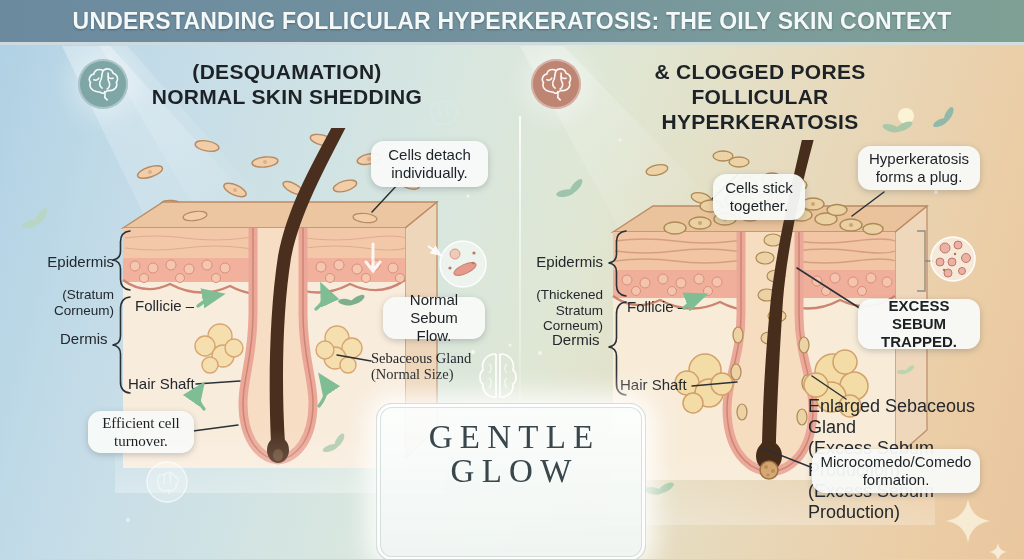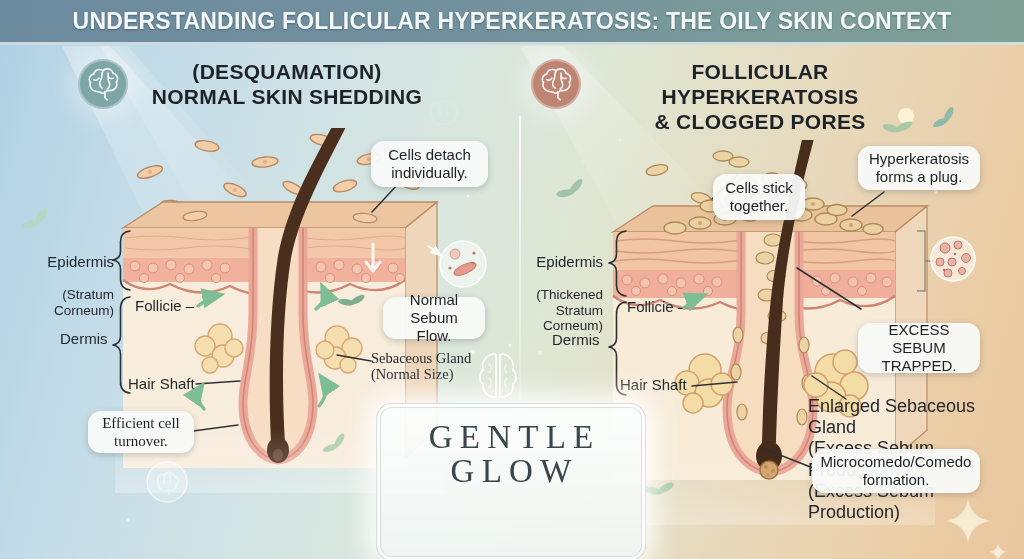--- a/index.html
+++ b/index.html
@@ -20,21 +20,21 @@
   .badge{width:50px;height:50px;border-radius:50%;z-index:3;
       box-shadow:0 0 26px 8px rgba(255,255,255,.38), inset 0 0 0 2px rgba(255,255,255,.35);
       display:flex;align-items:center;justify-content:center;}
   .panel-title{z-index:3;text-align:center;font-weight:bold;font-size:21px;line-height:1.18;
       color:#1d2227;letter-spacing:.3px;}
   .lbl{z-index:4;font-size:15px;line-height:1.12;color:#23282d;white-space:pre-line;}
   .lbl .sub{font-size:13.5px;}
   .callout{z-index:6;background:rgba(248,250,248,.95);border-radius:13px;
       box-shadow:0 2px 6px rgba(70,75,80,.28);display:flex;align-items:center;justify-content:center;
       text-align:center;font-size:15px;line-height:1.22;color:#1c2126;white-space:pre-line;padding:4px 8px;box-sizing:border-box;}
-  .callout.bold{font-weight:normal;margin-top:24px;}
+  .callout.bold{font-weight:bold;}
   #brand-box{left:376px;top:403px;width:268px;height:156px;z-index:7;border-radius:16px;
       background:linear-gradient(180deg,rgba(252,254,253,.96),rgba(240,246,244,.92));
       box-shadow:0 0 26px 9px rgba(255,255,255,.9), inset 0 0 0 3px rgba(255,255,255,.95), inset 0 0 0 4px rgba(188,204,199,.55);
       border:1px solid rgba(205,216,213,.8);text-align:center;}
   #brand-box .n{font-family:"Liberation Serif","DejaVu Serif",serif;font-size:33px;color:#39464b;
       letter-spacing:.22em;line-height:1.02;margin-left:.22em;}
   #brand-box .n1{margin-top:17px;}
   #brand-box .tag{margin-top:13px;font-size:14px;line-height:1.3;color:#2a3237;white-space:pre-line;}
   svg{display:block;}
   .skin{z-index:2;}
@@ -78,22 +78,22 @@
     <path d="M16 33 C10 32 7 27 9 22 C6 19 8 13 13 12 C14 7 20 5 24 8 C28 4 35 6 36 11 C41 12 43 18 40 22 C42 27 38 32 32 32 L29 32 C27 35 23 36 21 34 Z"></path>
     <path d="M24 8 C22 13 23 17 21 20 C19 23 20 27 23 29"></path>
     <path d="M30 11 C31 15 29 18 31 21 C33 24 32 28 29 30"></path>
     <path d="M13 19 C16 20 18 19 19 17"></path>
         <path d="M36 17 C33 18 31 17 30 15"></path>
     <path d="M26 33 C26 36 27 38 26 40 L29 43"></path>
   </g>
     </svg>
 </div>
 <div class="abs panel-title" style="left:595px;top:60px;width:330px;">
+  <div>&amp; CLOGGED PORES</div>
   <div>FOLLICULAR HYPERKERATOSIS</div>
-  <div>&amp; CLOGGED PORES</div>
 </div>
 
 <div class="abs skin" style="left:115px;top:128px;">
 <svg width="330" height="365" viewBox="0 0 330 365">
   <defs>
     <linearGradient id="fadeL" x1="0" y1="0" x2="0" y2="1">
       <stop offset="0" stop-color="#ffffff" stop-opacity="0"></stop>
           <stop offset="1" stop-color="#ffffff" stop-opacity=".3"></stop>
     </linearGradient>
   </defs>

